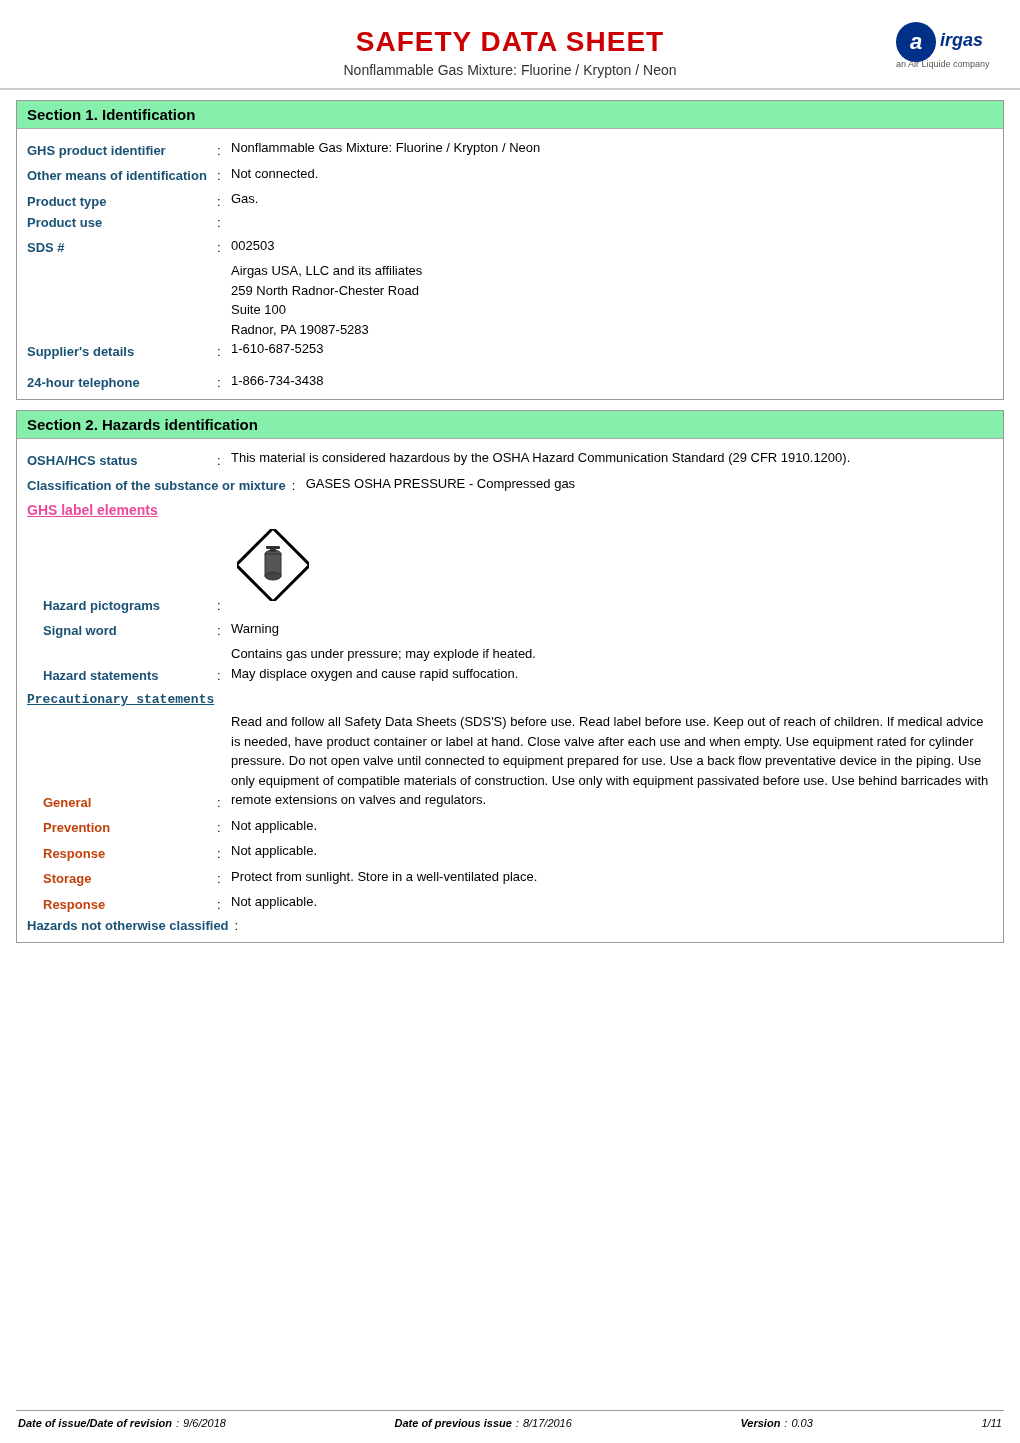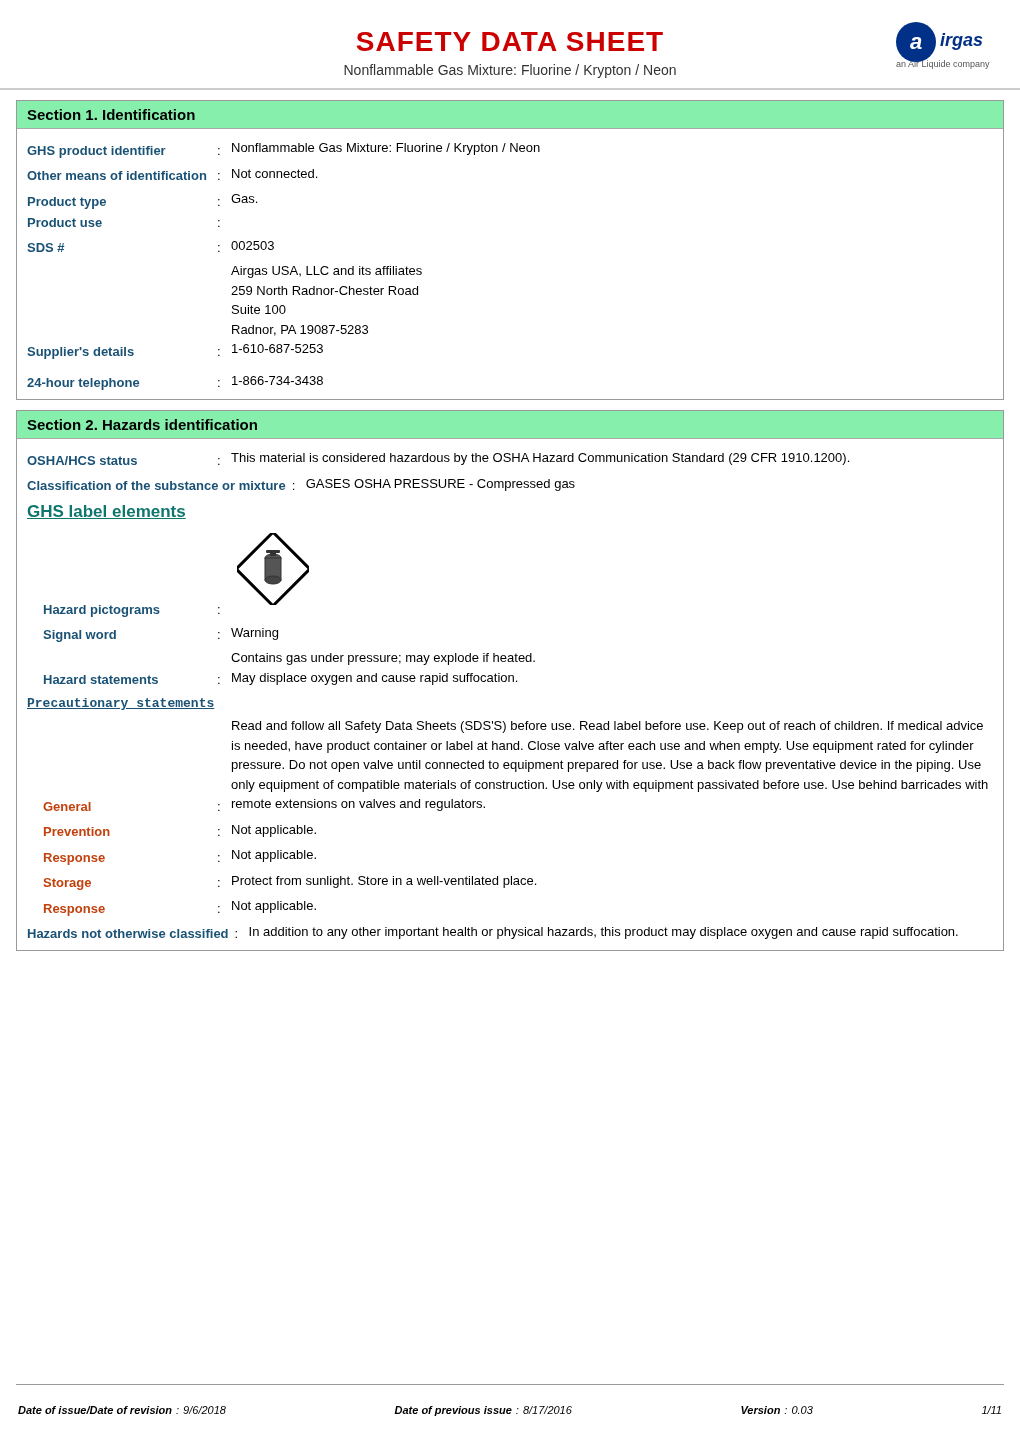--- a/index.html
+++ b/index.html
@@ -78,21 +78,21 @@
       flex: 1;
       font-size: 13px;
       color: #000;
       line-height: 1.5;
     }
 
     
     .page-footer {
       border-top: 1px solid #999;
       margin: 10px 16px 0 16px;
-      padding: 19px 2px;
+      padding: 6px 2px;
       display: flex;
       justify-content: space-between;
       align-items: center;
       font-size: 11px;
       color: #555;
       font-style: italic;
       position: absolute;
       bottom: 8px;
       left: 0;
       right: 0;
@@ -112,23 +112,23 @@
       color: #000;
     }
     .footer-version {
       font-weight: 400;
       color: #000;
     }
 
     
     .ghs-label {
       font-weight: 700;
-      color: #0f766e;
+      color: #ec4899;
       text-decoration: underline;
-      font-size: 17px;
+      font-size: 14px;
       padding: 4px 0 2px 0;
     }
 
     .indent-label {
       padding-left: 16px;
     }
 
     
     .prec-section-label {
       font-weight: 700;
@@ -310,21 +310,20 @@
 
     <div class="field-row">
       <span class="prec-row-label">Response</span>
       <span class="field-colon">:</span>
       <span class="field-value">Not applicable.</span>
     </div>
 
     <div class="field-row">
       <span class="field-label">Hazards not otherwise classified</span>
       <span class="field-colon">:</span>
-      <span class="field-value">In addition to any other important health or physical hazards, this product may displace oxygen and cause rapid suffocation.</span>
     </div>
 
   </div>
 </div>
 
 <div class="page-footer">
   <div class="footer-item">
     <span class="footer-label">Date of issue/Date of revision</span>
     <span class="footer-value">:</span>
     <span class="footer-value">9/6/2018</span>

